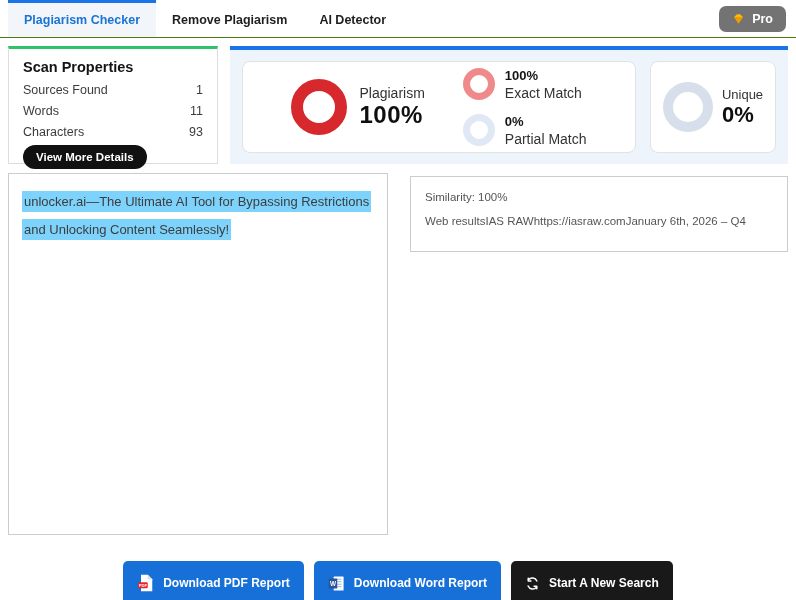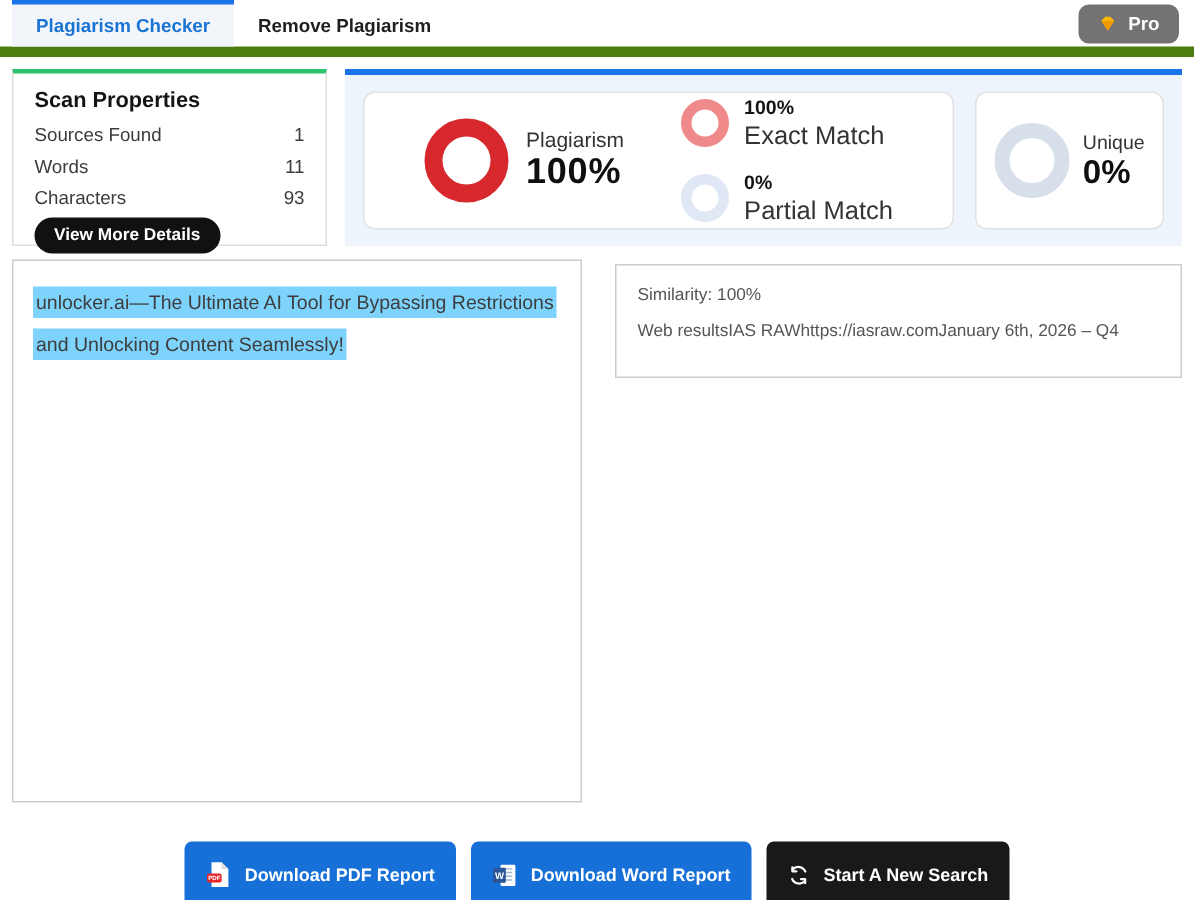--- a/index.html
+++ b/index.html
@@ -4,21 +4,21 @@
 <style>
   * { box-sizing: border-box; }
   html,body { margin:0; padding:0; }
   body {
     width:796px; height:600px; overflow:hidden;
     background:#fff; color:#222;
     font-family:"Liberation Sans", sans-serif;
   }
 
   
-  .tabbar { display:flex; align-items:stretch; height:38px; border-bottom:7px solid #4d7c0f; padding-left:8px; }
+  .tabbar { display:flex; align-items:stretch; height:38px; border-bottom:1px solid #4d7c0f; padding-left:8px; }
   .tab { display:flex; align-items:center; padding:0 16px; font-size:12.5px; font-weight:700; color:#1f1f1f; cursor:pointer; border-top:3px solid transparent; }
   .tab.active { background:#f2f6fb; color:#1b74d3; border-top-color:#1a73e8; }
   .pro { margin-left:auto; align-self:center; margin-right:10px; display:flex; align-items:center; gap:7px;
          background:#737373; color:#fff; border:none; border-radius:7px; padding:6px 13px;
          font-size:12.5px; font-weight:700; font-family:inherit; cursor:pointer; }
 
   
   .row1 { display:flex; gap:12px; padding:8px 8px 0; }
   .scan-card { width:210px; height:118px; border:1px solid #ddd; border-top:3px solid #2dc26b; padding:8px 14px; background:#fff; }
   .scan-title { font-size:14.5px; font-weight:700; margin:2px 0 4px; color:#141414; }
@@ -33,21 +33,21 @@
   .donut { border-radius:50%; flex:none; }
   .donut.red    { width:56px; height:56px; border:12px solid #d6282d; }
   .donut.salmon { width:32px; height:32px; border:7px solid #f0898a; }
   .donut.pale   { width:32px; height:32px; border:7px solid #dfe8f4; }
   .donut.grey   { width:50px; height:50px; border:10px solid #d7dfeb; }
   .plag-label { font-size:14px; color:#333; }
   .plag-value { font-size:24px; font-weight:800; color:#0f0f0f; letter-spacing:.5px; }
   .match-col { display:flex; flex-direction:column; gap:13px; }
   .match-row { display:flex; align-items:center; gap:10px; }
   .match-value { font-size:13px; font-weight:700; color:#141414; }
-  .match-label { font-size:17px; color:#333; margin-top:2px; }
+  .match-label { font-size:14px; color:#333; margin-top:2px; }
   .card.unique { width:126px; display:flex; align-items:center; justify-content:center; gap:9px; }
   .unique-label { font-size:13px; color:#333; }
   .unique-value { font-size:22px; font-weight:800; color:#0f0f0f; }
 
   
   .row2 { display:flex; gap:22px; padding:9px 8px 0; align-items:flex-start; }
   .doc-panel { width:380px; height:362px; border:1px solid #ccc; padding:14px 13px; font-size:13px; line-height:2.15; background:#fff; }
   mark.hl { background:#7dd3fc; color:#3d3d3d; padding:3px 2px; -webkit-box-decoration-break:clone; box-decoration-break:clone; }
   .source-panel { flex:1; border:1px solid #ccc; padding:11px 14px 13px; font-size:11.5px; color:#555; margin-top:3px; background:#fff; }
   .sim-line { margin:3px 0 12px; }
@@ -64,20 +64,21 @@
   .btn.blue  { background:#1670d8; }
   .btn.black { background:#191919; }
   .icon { display:flex; align-items:center; }
 </style>
 </head>
 <body>
 
 <div class="tabbar">
   <div class="tab active">Plagiarism Checker</div>
   <div class="tab">Remove Plagiarism</div>
+  <div class="tab">AI Detector</div>
   <button class="pro">
     <span class="icon">
       <svg viewBox="0 0 24 24" width="13" height="13" aria-hidden="true">
         <polygon points="4,9 9,4 15,4 20,9 12,21" fill="#fbbc05"></polygon>
         <polygon points="4,9 20,9 12,21" fill="#f29900"></polygon>
       </svg>
     </span>
     <span>Pro</span>
   </button>
 </div>

